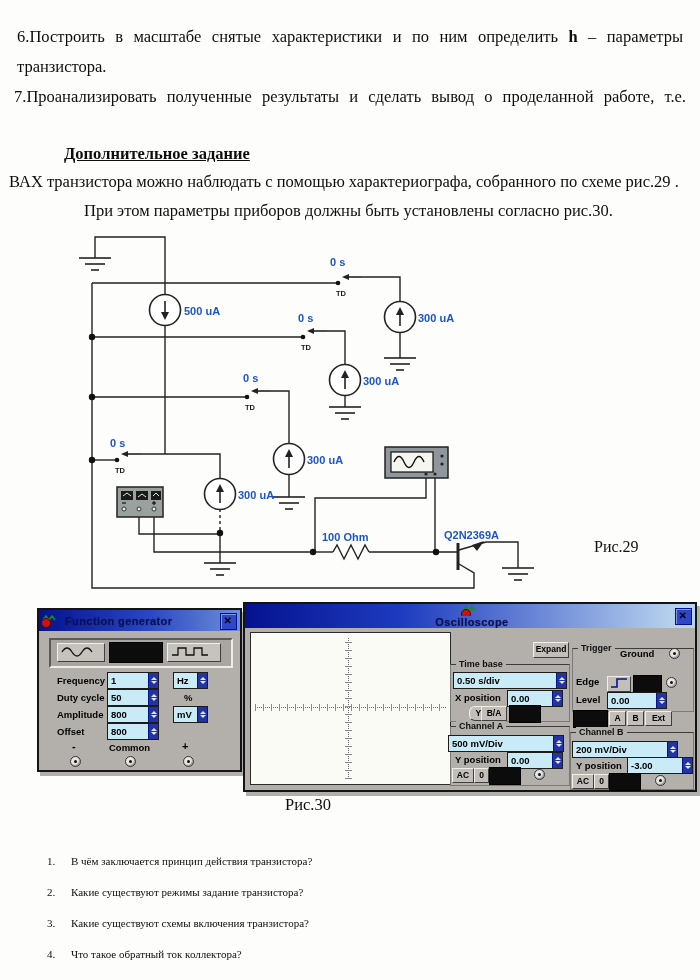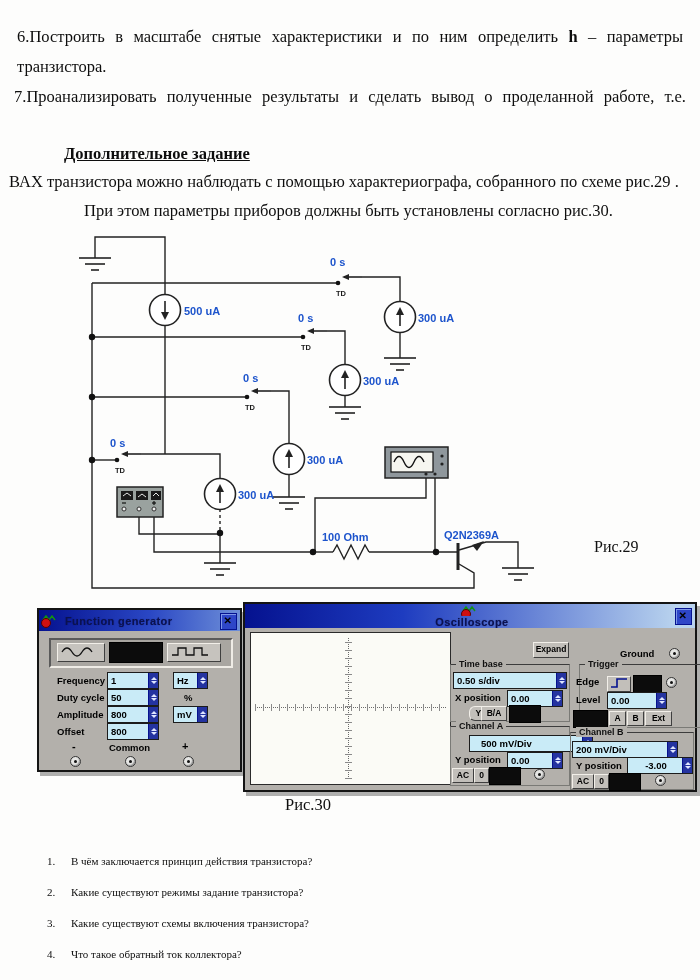--- a/index.html
+++ b/index.html
@@ -315,39 +315,39 @@
       <span>Y/T</span>
     </div>
     <div class="wbtn" style="left:236px;top:102px;width:24px;height:13px;">
       <span>B/A</span>
     </div>
     <div class="bdark" style="left:264px;top:101px;width:30px;height:16px;"></div>
 
     <div class="grp" style="left:205px;top:122px;width:118px;height:58px;">
       <span class="grplabel">Channel A</span>
     </div>
-    <div class="vbox" style="left:224px;top:131px;width:114px;height:15px;padding-left:8px;">
+    <div class="vbox" style="left:203px;top:131px;width:114px;height:15px;">
       <span class="vtxt">500 mV/Div</span>
       <i class="spin"></i>
     </div>
     <span class="flabel" style="left:210px;top:150px;">Y position</span>
     <div class="vbox" style="left:262px;top:148px;width:54px;height:15px;">
       <span class="vtxt">0.00</span>
       <i class="spin"></i>
     </div>
     <div class="wbtn" style="left:207px;top:164px;width:20px;height:13px;">
       <span>AC</span>
     </div>
     <div class="wbtn" style="left:229px;top:164px;width:13px;height:13px;">
       <span>0</span>
     </div>
     <div class="bdark" style="left:244px;top:163px;width:30px;height:16px;"></div>
     <span class="radio" style="left:289px;top:165px;"></span>
 
-    <div class="grp" style="left:327px;top:60px;width:120px;height:62px;margin-left:7px;">
+    <div class="grp" style="left:327px;top:44px;width:120px;height:62px;">
       <span class="grplabel">Trigger</span>
     </div>
     <span class="flabel" style="left:331px;top:72px;">Edge</span>
     <div class="wbtn" style="left:362px;top:72px;width:22px;height:14px;">
       <svg width="20" height="12">
         <path d="M2,10 H8 V2 H18" stroke="#05128f" stroke-width="1.6" fill="none"></path>
       </svg>
     </div>
     <div class="bdark" style="left:388px;top:71px;width:27px;height:16px;"></div>
     <span class="radio" style="left:421px;top:73px;"></span>
@@ -368,21 +368,21 @@
     </div>
 
     <div class="grp" style="left:325px;top:128px;width:122px;height:56px;">
       <span class="grplabel">Channel B</span>
     </div>
     <div class="vbox" style="left:327px;top:137px;width:104px;height:15px;">
       <span class="vtxt">200 mV/Div</span>
       <i class="spin"></i>
     </div>
     <span class="flabel" style="left:331px;top:156px;">Y position</span>
-    <div class="vbox" style="left:382px;top:153px;width:64px;height:15px;text-align:center;">
+    <div class="vbox" style="left:382px;top:153px;width:64px;height:15px;">
       <span class="vtxt">-3.00</span>
       <i class="spin"></i>
     </div>
     <div class="wbtn" style="left:327px;top:170px;width:20px;height:13px;">
       <span>AC</span>
     </div>
     <div class="wbtn" style="left:349px;top:170px;width:13px;height:13px;">
       <span>0</span>
     </div>
     <div class="bdark" style="left:364px;top:169px;width:30px;height:16px;"></div>

